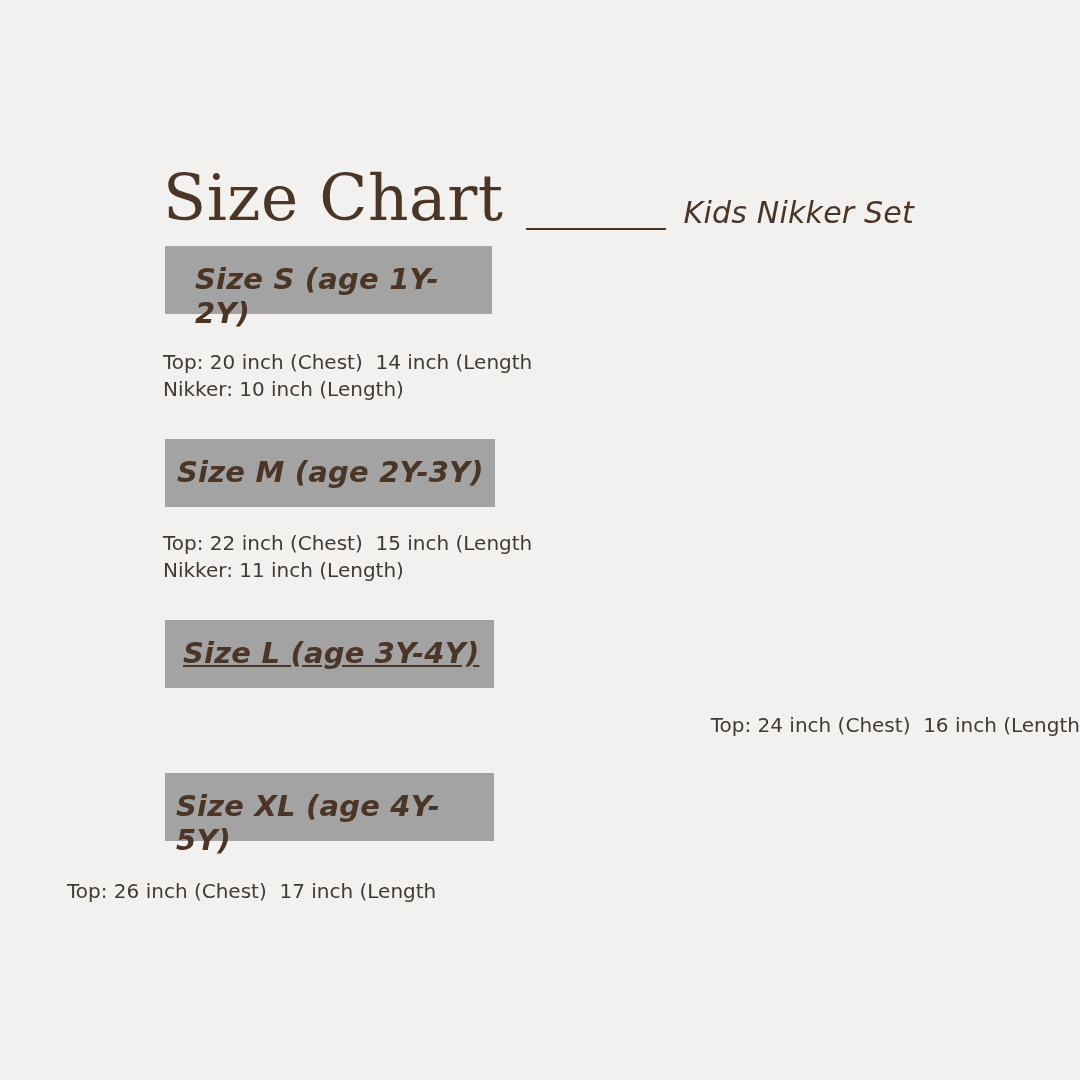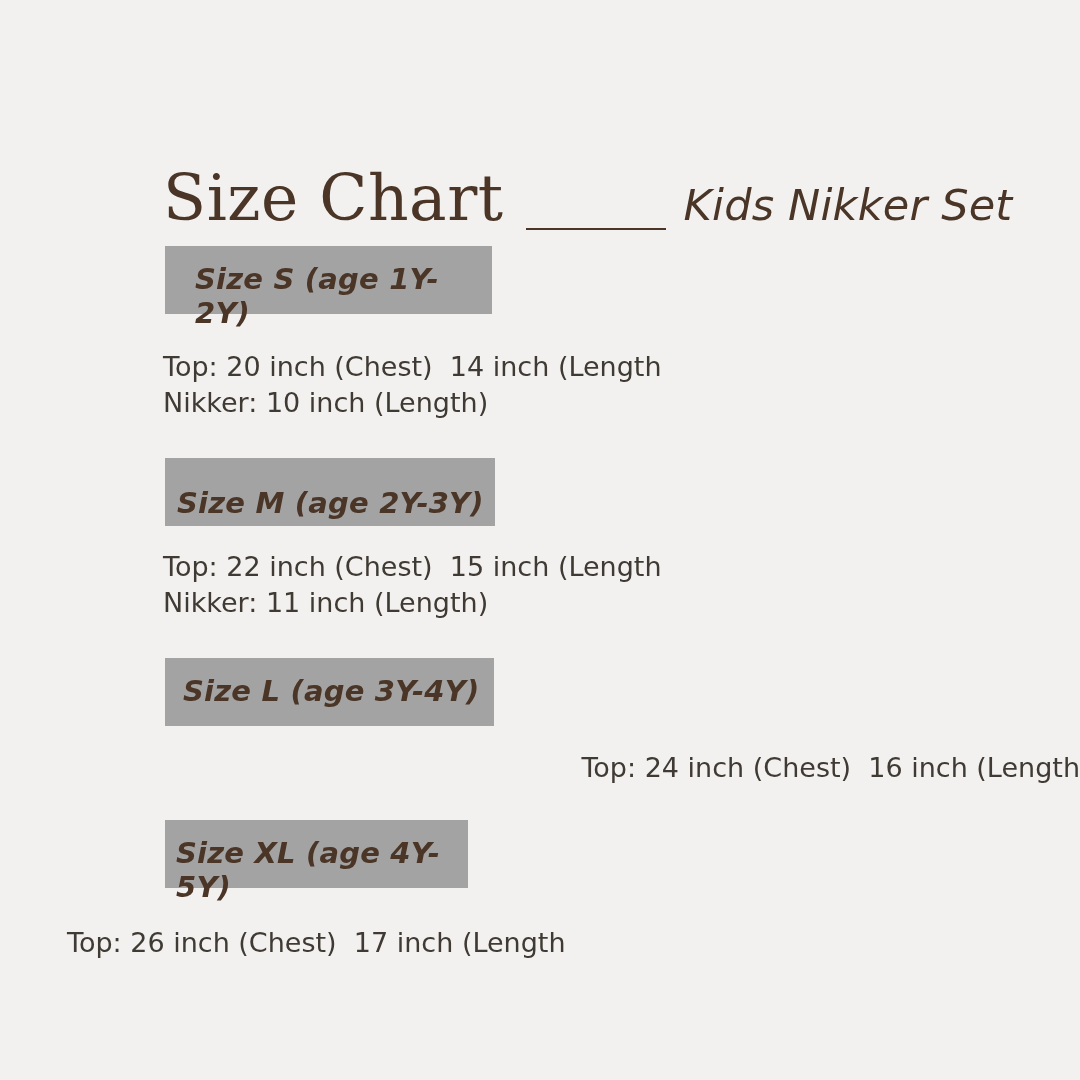--- a/index.html
+++ b/index.html
@@ -43,21 +43,21 @@
   }
   .rule {
     flex: 0 0 auto;
     width: 140px;
     height: 2px;
     background: #4a3526;
     margin: 6px 18px 0 22px;
   }
   .subtitle {
     font-family: "DejaVu Sans", "Liberation Sans", sans-serif;
-    font-size: 43px;
+    font-size: 30px;
     font-style: italic;
     font-weight: 400;
     color: #4a3526;
     white-space: nowrap;
     letter-spacing: 0.2px;
   }
 
   
   .sizes {
     position: absolute;
@@ -76,41 +76,41 @@
     font-family: "DejaVu Sans", "Liberation Sans", sans-serif;
     font-size: 29px;
     font-weight: bold;
     font-style: italic;
     letter-spacing: 0.2px;
     box-sizing: border-box;
   }
   .size-lines {
     color: #3f3a33;
     font-family: "DejaVu Sans", "Liberation Sans", sans-serif;
-    font-size: 27px;
+    font-size: 20px;
     line-height: 1.35;
   }
   .size-line {
     white-space: pre;
   }
 
   
   .block-0 .size-header { margin-left: 165px; width: 327px; height: 68px; padding: 16px 0 0 30px; }
   .block-0 .size-lines  { margin-left: 163px; margin-top: 22px; }
 
   .block-1 { margin-top: 36px; }
-  .block-1 .size-header { margin-left: 165px; width: 330px; height: 68px; padding: 28px 0 0 12px; }
+  .block-1 .size-header { margin-left: 165px; width: 330px; height: 68px; padding: 16px 0 0 12px; }
   .block-1 .size-lines  { margin-left: 163px; margin-top: 23px; }
 
   .block-2 { margin-top: 36px; }
-  .block-2 .size-header { margin-left: 165px; width: 329px; height: 68px; padding: 16px 0 0 18px; }
+  .block-2 .size-header { margin-left: 165px; width: 329px; height: 68px; padding: 16px 0 0 18px; text-decoration: underline; }
   .block-2 .size-lines  { margin-left: 163px; margin-top: 24px; text-align: right; }
 
   .block-3 { margin-top: 34px; }
-  .block-3 .size-header { margin-left: 165px; width: 303px; height: 68px; padding: 16px 0 0 11px; }
+  .block-3 .size-header { margin-left: 165px; width: 329px; height: 68px; padding: 16px 0 0 11px; }
   .block-3 .size-lines  { margin-left: 67px; margin-top: 24px; }
 </style>
 </head>
 <body>
 
 <div class="page">
 
   <div class="header">
     <div class="title">Size Chart</div>
     <div class="rule"></div>

